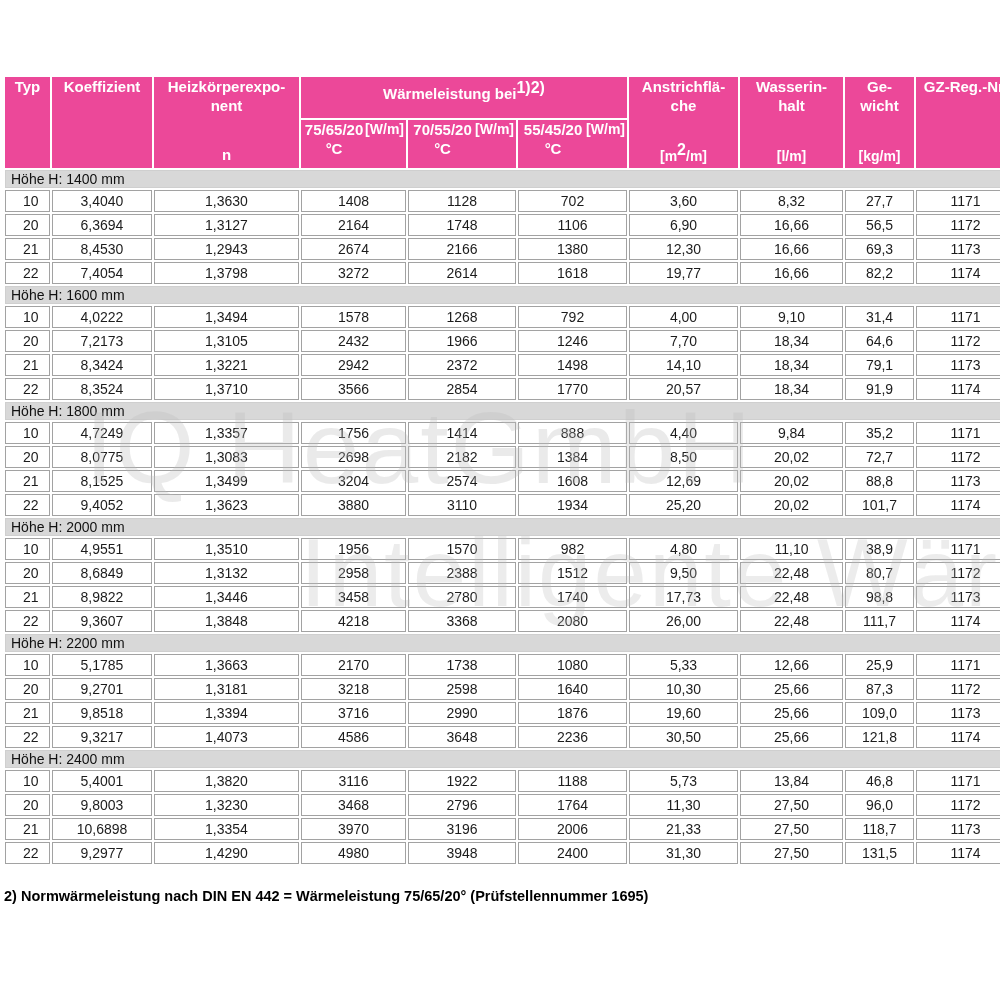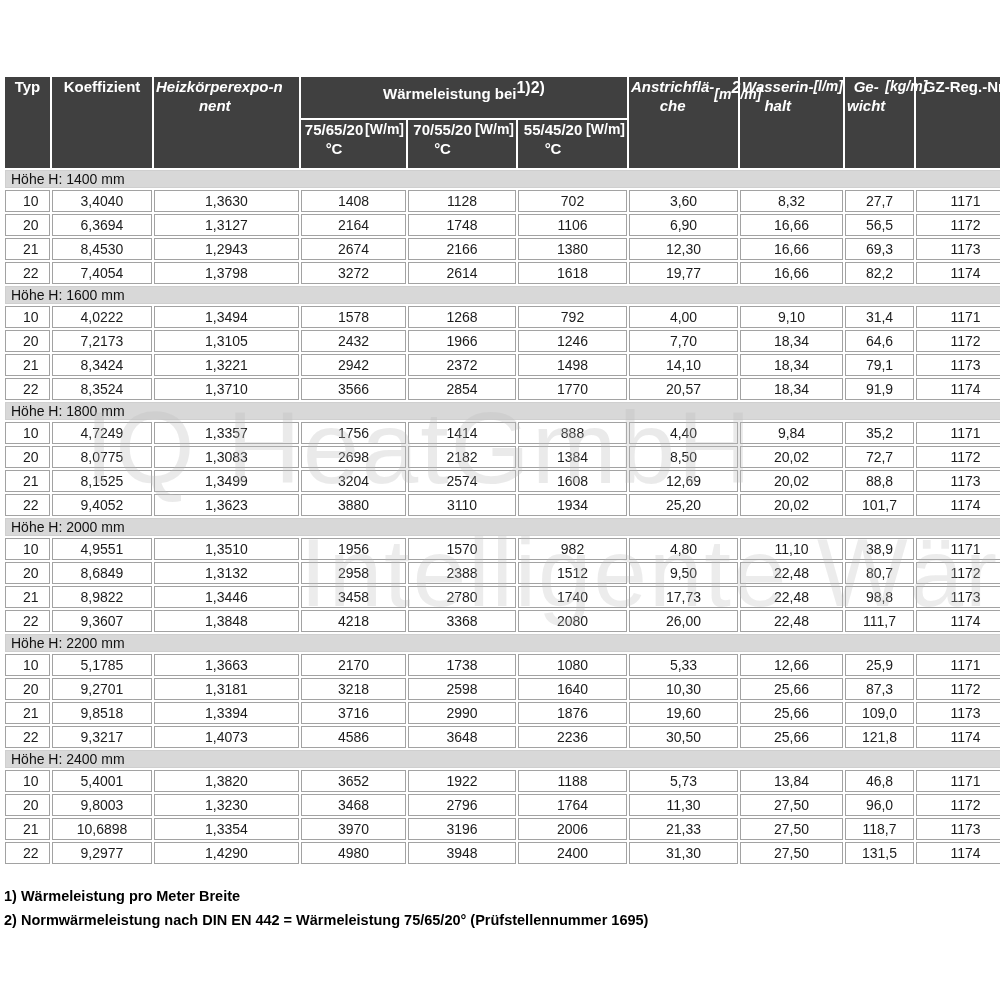--- a/index.html
+++ b/index.html
@@ -21,36 +21,36 @@
     left: 3px;
     width: 994px;
   }
   table.spec {
     border-collapse: separate;
     border-spacing: 2px;
     table-layout: fixed;
     width: 994px;
   }
   thead th {
-    background: #404040;
+    background: #ec4899;
     color: #ffffff;
     font-weight: bold;
     font-size: 15px;
     vertical-align: top;
     padding: 1px 2px 2px 2px;
     text-align: center;
     line-height: 1.25;
   }
   thead tr.hrow1 { height: 41px; }
   thead tr.hrow2 { height: 48px; }
   .th-stack {
     display: flex;
-    flex-direction: row;
+    flex-direction: column;
+    justify-content: space-between;
     height: 87px;
-    font-style: italic;
   }
   .th-sub {
     display: flex;
     flex-direction: row;
     justify-content: flex-end;
     height: 44px;
   }
   .unit-line { font-size: 14px; font-weight: bold; }
   sup { font-size: 16px; }
   tbody td {
@@ -492,21 +492,21 @@
   </tr>
 
   <tr class="section-row">
     <td colspan="10" class="section-title">Höhe H: 2400 mm</td>
   </tr>
 
   <tr class="data-row">
     <td class="typ-cell">10</td>
     <td>5,4001</td>
     <td>1,3820</td>
-    <td>3652</td>
+    <td>3116</td>
     <td>1922</td>
     <td>1188</td>
     <td>5,73</td>
     <td>13,84</td>
     <td>46,8</td>
     <td>1171</td>
   </tr>
 
   <tr class="data-row">
     <td class="typ-cell">20</td>
@@ -544,21 +544,20 @@
     <td>31,30</td>
     <td>27,50</td>
     <td>131,5</td>
     <td>1174</td>
   </tr>
 </tbody>
     </table>
   </div>
 
   <div class="footnotes">
-    <div>1) Wärmeleistung pro Meter Breite</div>
     <div>2) Normwärmeleistung nach DIN EN 442 = Wärmeleistung 75/65/20° (Prüfstellennummer 1695)</div>
   </div>
 
   <div class="watermark">
     <div class="wm-line1">IQ HeatGmbH</div>
     <div class="wm-line2">Intelligente Wärm</div>
   </div>
 
 </div>
 

